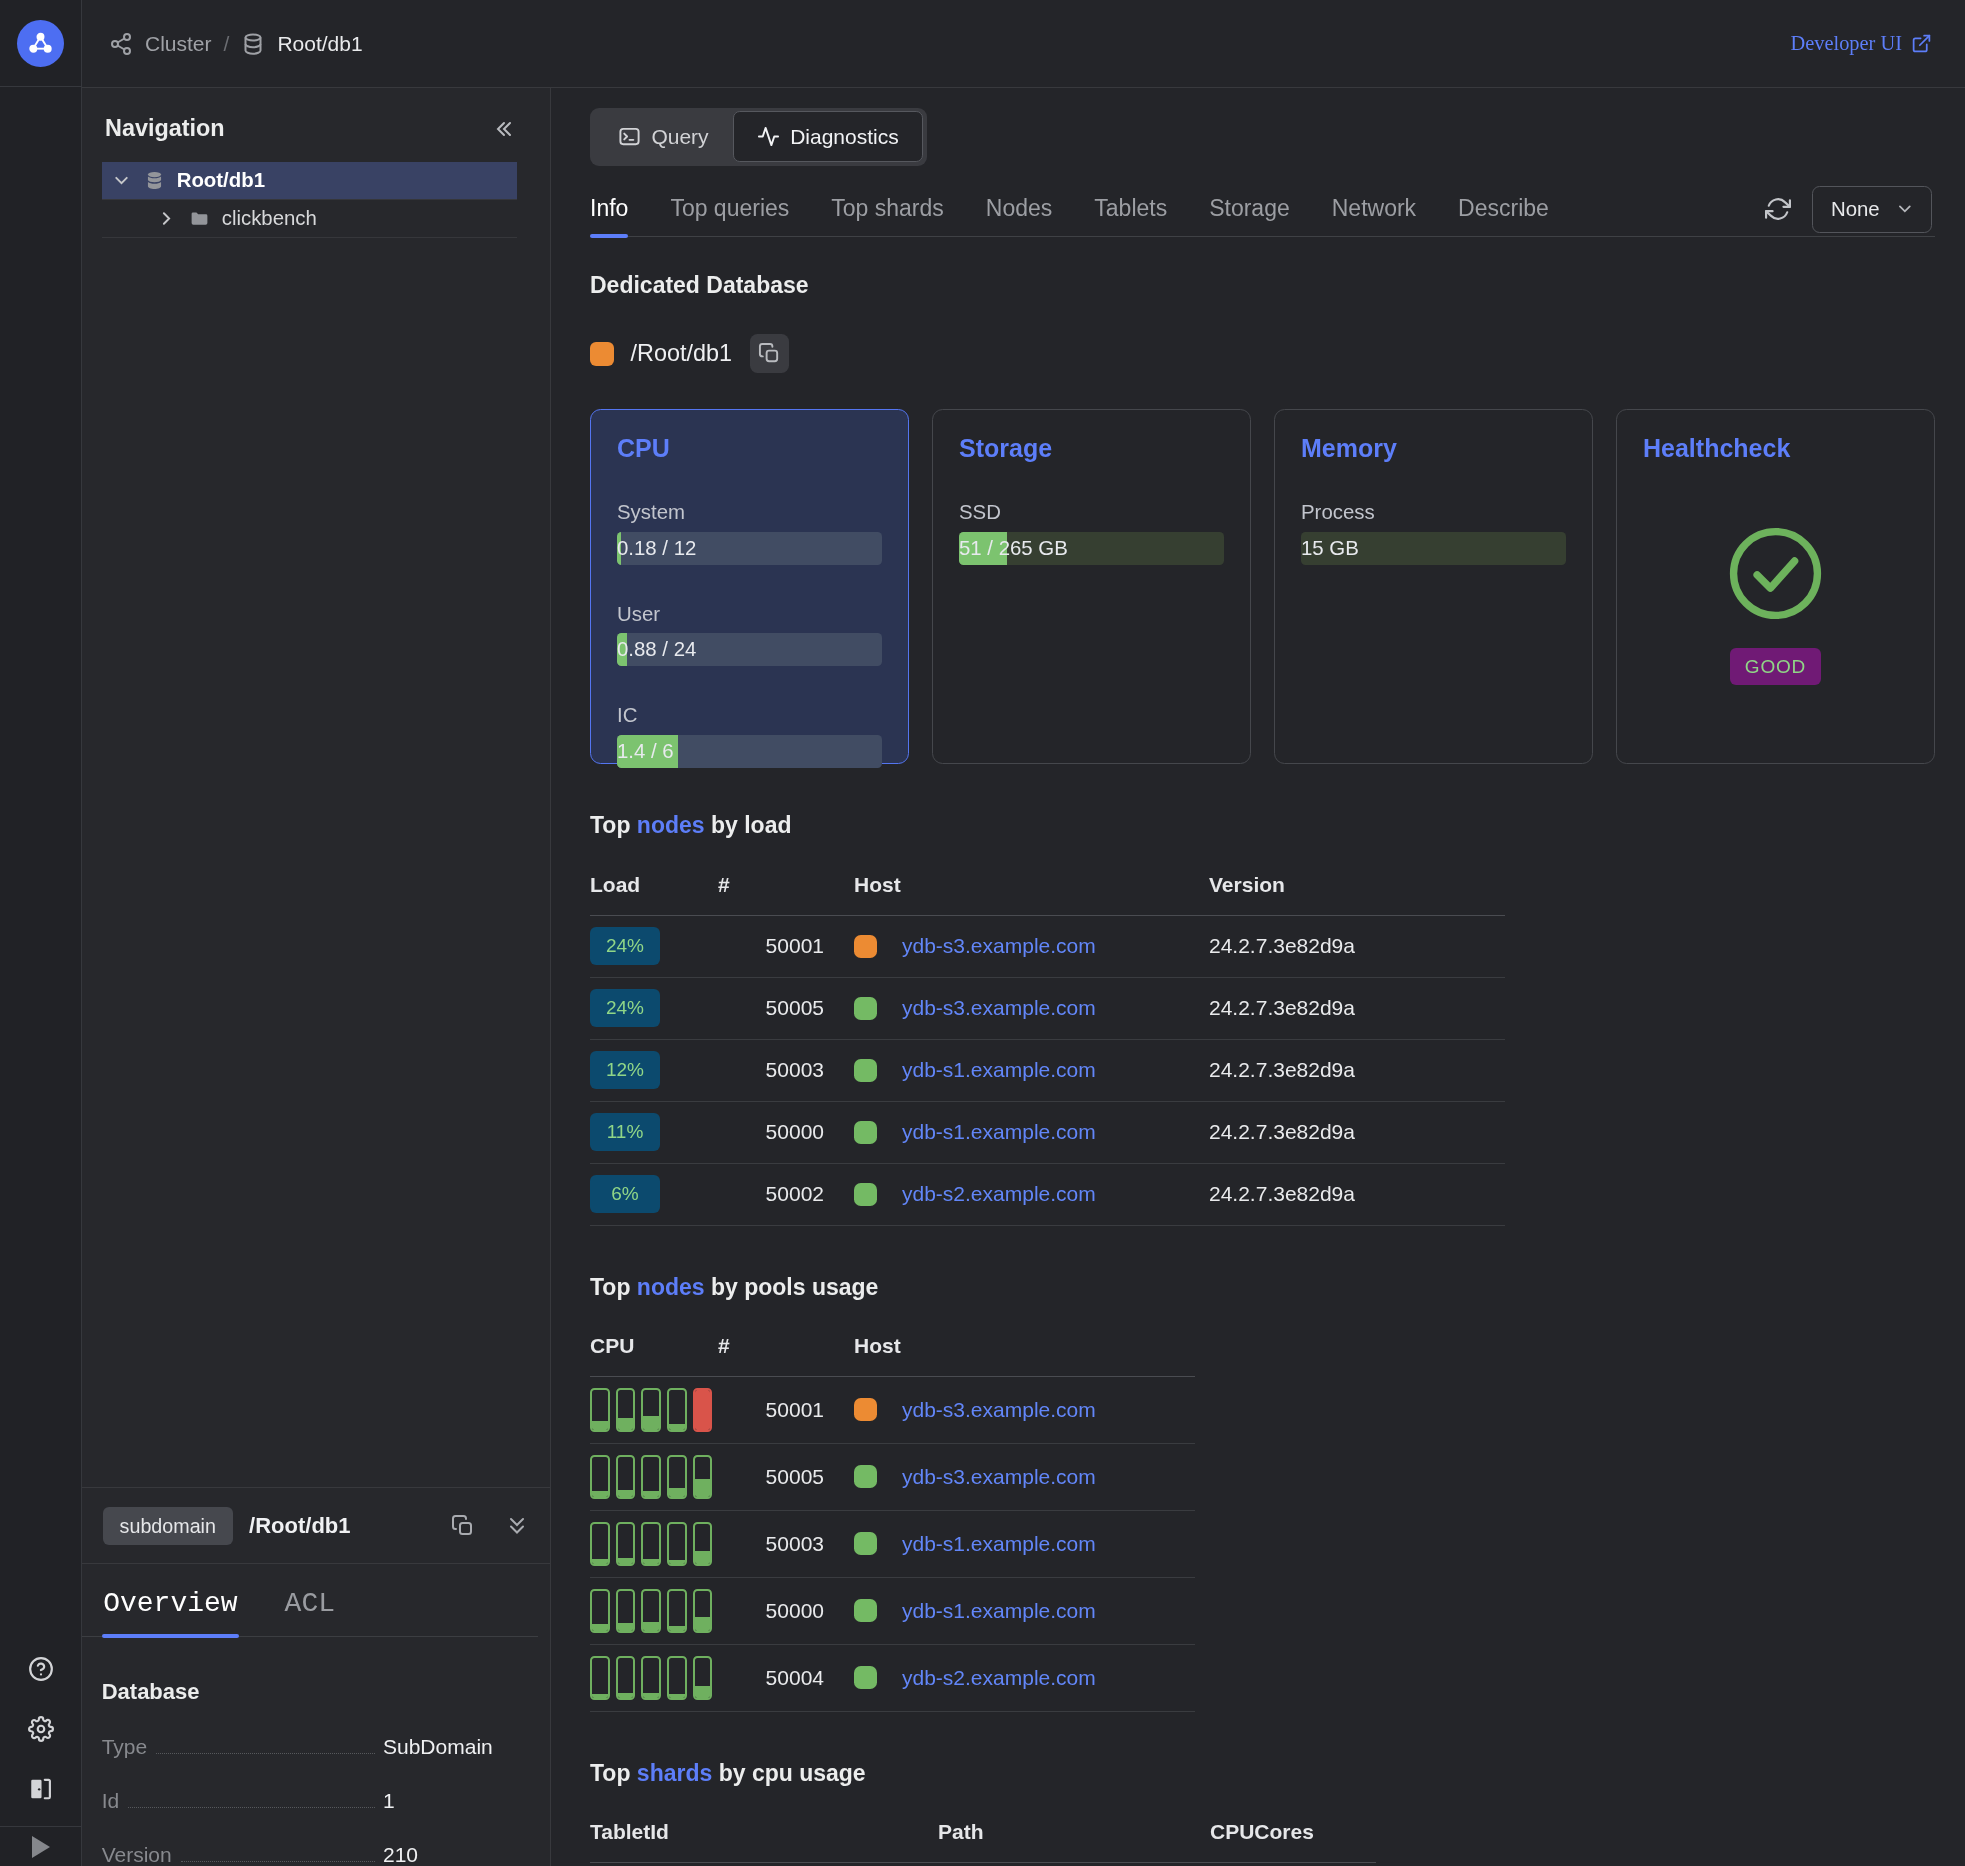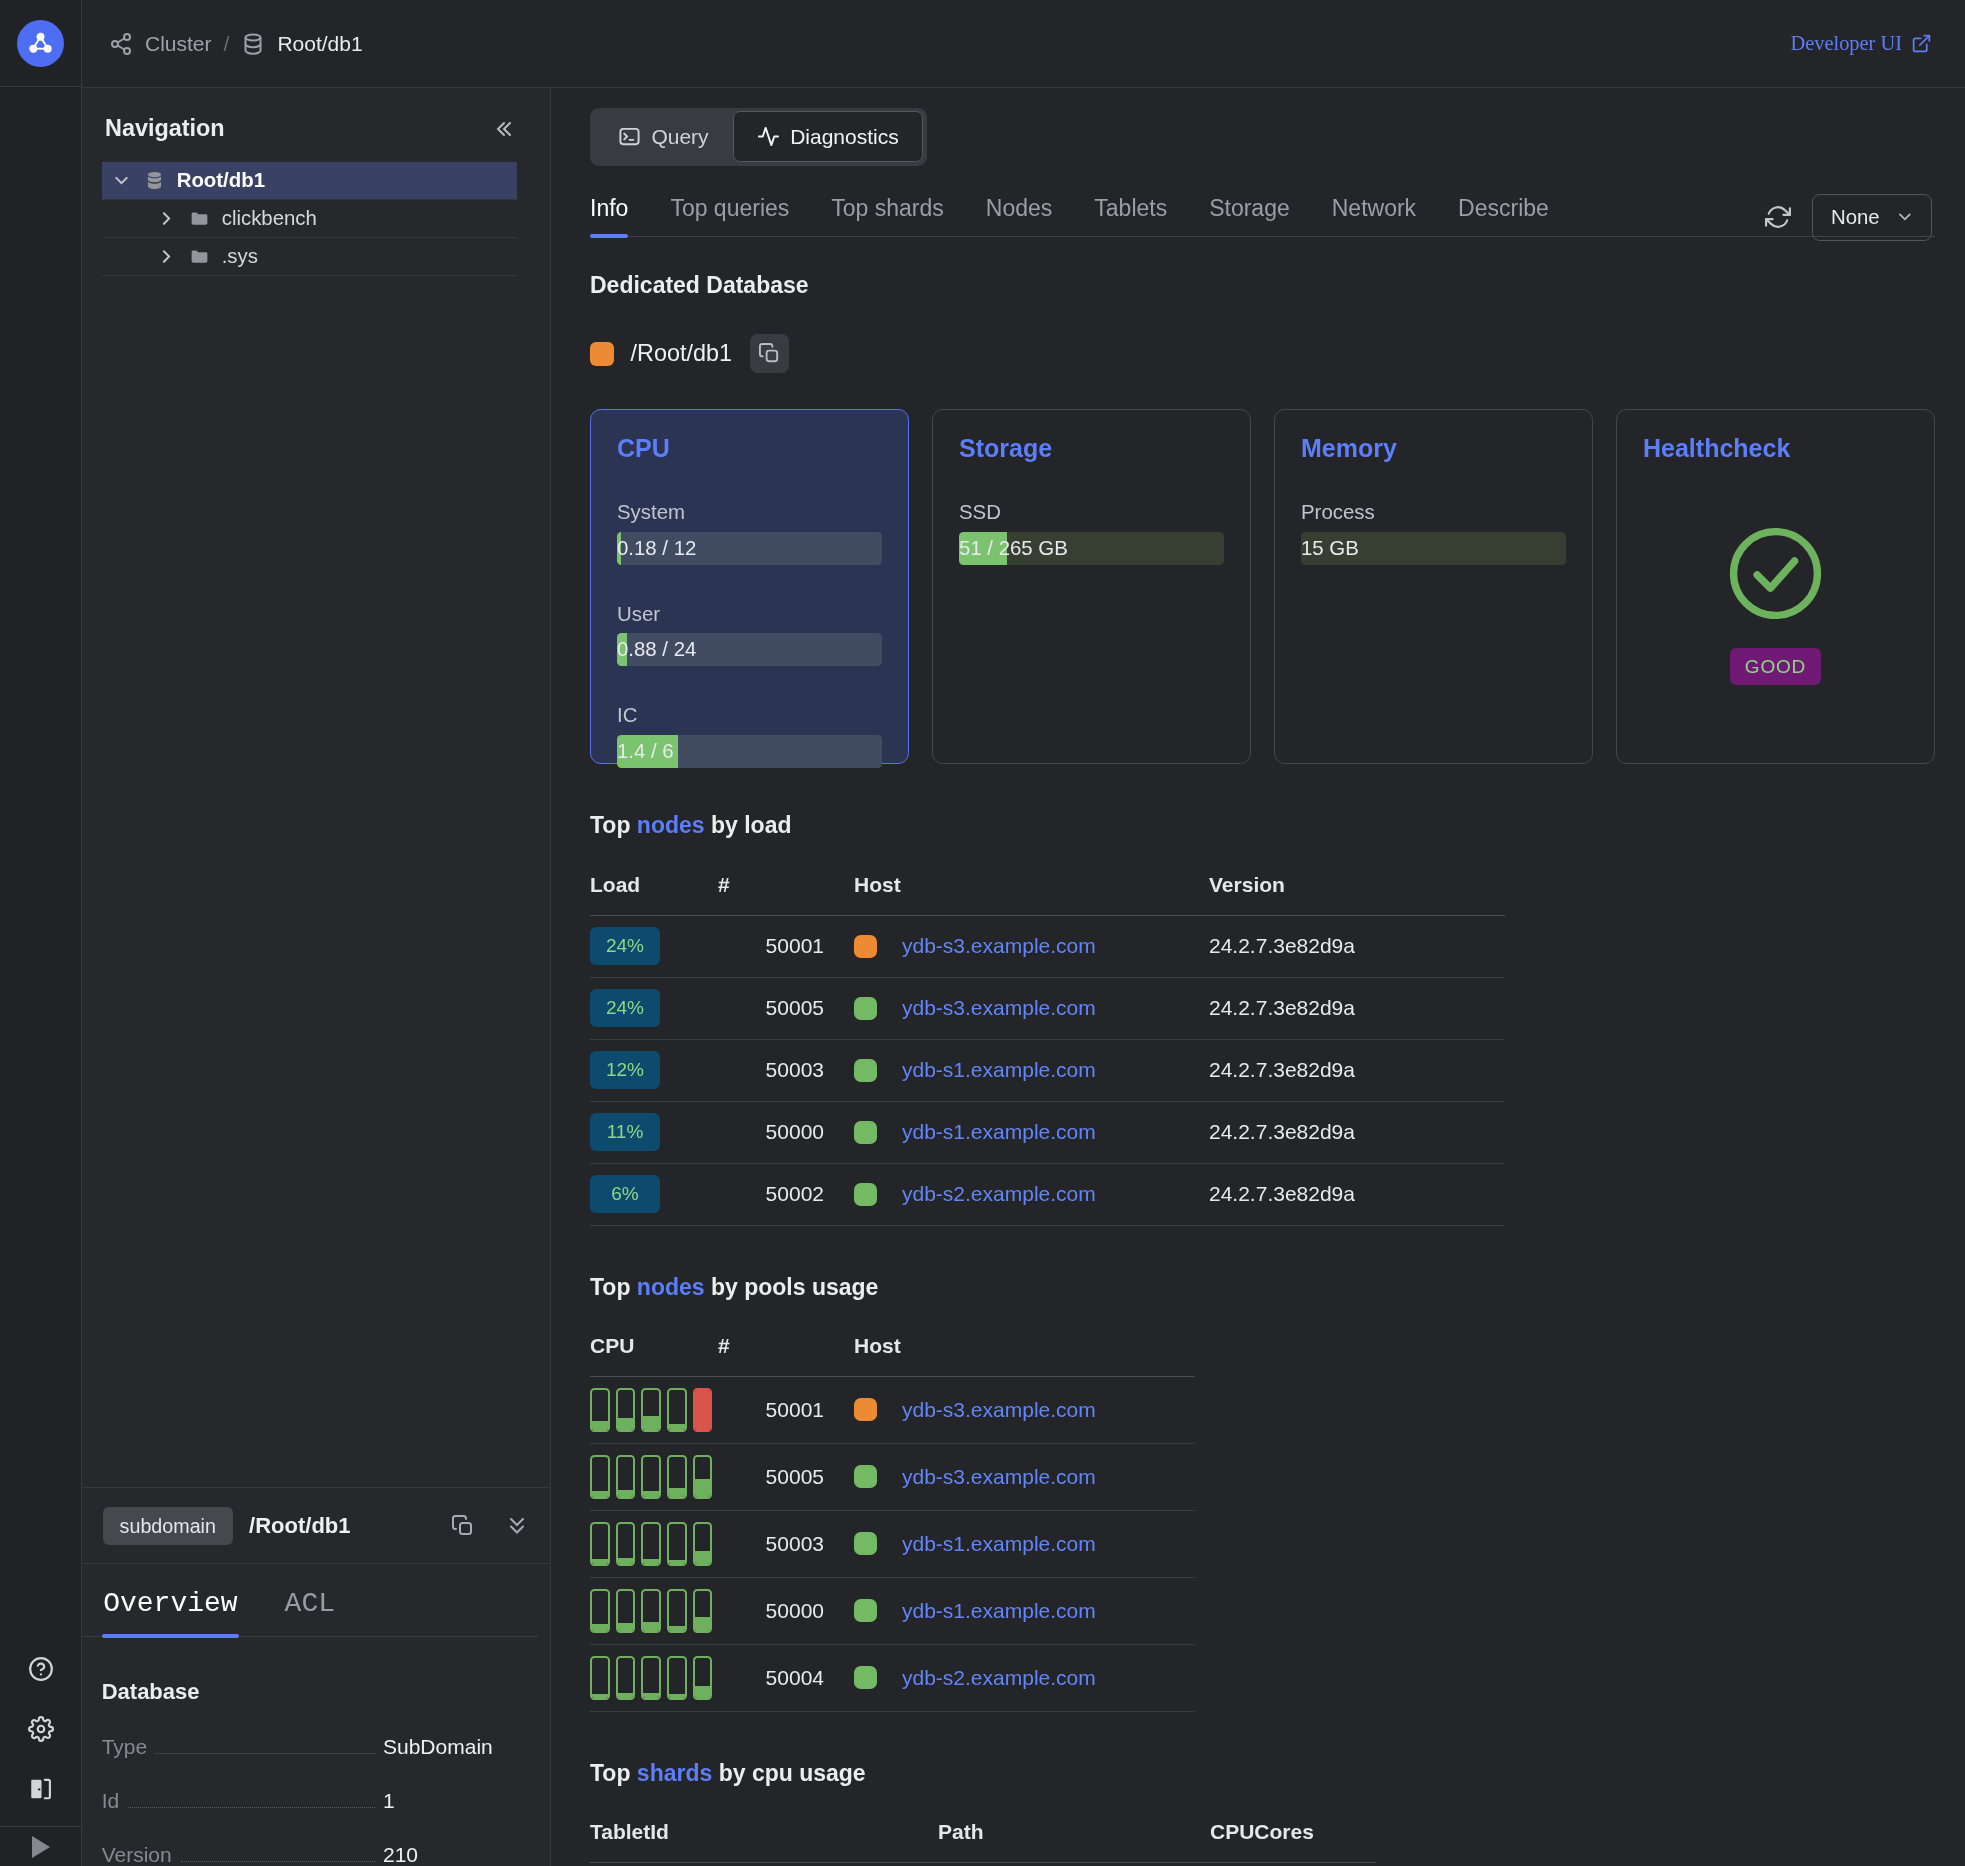--- a/index.html
+++ b/index.html
@@ -83,21 +83,21 @@
   .seg.active { background:#242529; border:0.8px solid #56585e; color:#f2f3f5; }
   .seg-ico { display:flex; }
 
   .tabs-row { margin-top:15px; display:flex; align-items:center; gap:42px;
               border-bottom:0.8px solid #3f4145; position:relative; height:56px; }
   .tab { font-size:23px; color:#9c9ea3; cursor:pointer; position:relative; height:56px;
          display:flex; align-items:center; }
   .tab.active { color:#ffffff; }
   .tab.active::after { content:""; position:absolute; left:0; right:0; bottom:-1.5px; height:3.8px;
                        background:#5d7ef9; border-radius:2.3px; }
-  .tabs-right { position:absolute; right:3px; top:8px; height:56px; display:flex; align-items:center; gap:21px; }
+  .tabs-right { position:absolute; right:3px; top:0; height:56px; display:flex; align-items:center; gap:21px; }
   .refresh-btn { color:#c3c5c9; cursor:pointer; display:flex; }
   .select { display:flex; align-items:center; gap:15px; border:0.8px solid #53555b; border-radius:7.6px;
             height:47px; padding:0 16.6px 0 18px; font-size:20.4px; color:#e7e8ea; cursor:pointer; }
   .select-chev { color:#b5b7bb; display:flex; }
 
   .page-title { margin-top:35px; font-size:23px; font-weight:600; color:#eceded; }
 
   .path-row { margin-top:35px; display:flex; align-items:center; gap:16.6px; }
   .path-square { width:24px; height:24px; border-radius:6px; }
   .path-text { font-size:23.4px; color:#eff0f2; }
@@ -251,33 +251,20 @@
             <polyline points="9 6 15 12 9 18"></polyline>
           </svg>
       </span>
       <span class="tree-ico">
         <svg width="21" height="21" viewBox="0 0 24 24" fill="currentColor">
             <path d="M3 6.5A1.5 1.5 0 0 1 4.5 5h4l2 2.2h8.9A1.6 1.6 0 0 1 21 8.8V17a2 2 0 0 1-2 2H5a2 2 0 0 1-2-2z"></path>
           </svg>
       </span>
       <span>clickbench</span>
     </div>
-    <div class="tree-row child">
-      <span class="tree-caret">
-        <svg width="21" height="21" viewBox="0 0 24 24" fill="none" stroke="currentColor" stroke-width="2.2" stroke-linecap="round">
-            <polyline points="9 6 15 12 9 18"></polyline>
-          </svg>
-      </span>
-      <span class="tree-ico">
-        <svg width="21" height="21" viewBox="0 0 24 24" fill="currentColor">
-            <path d="M3 6.5A1.5 1.5 0 0 1 4.5 5h4l2 2.2h8.9A1.6 1.6 0 0 1 21 8.8V17a2 2 0 0 1-2 2H5a2 2 0 0 1-2-2z"></path>
-          </svg>
-      </span>
-      <span>.sys</span>
-    </div>
   </div>
   <div class="sb-spacer"></div>
 
   <div class="entity-panel">
     <span class="entity-badge">subdomain</span>
     <span class="entity-path">/Root/db1</span>
     <span class="entity-icons">
       <span class="icon-btn">
         <svg width="24" height="24" viewBox="0 0 24 24" fill="none" stroke="currentColor" stroke-width="2" stroke-linecap="round">
           <rect x="9" y="9" width="11" height="11" rx="2.5"></rect>

